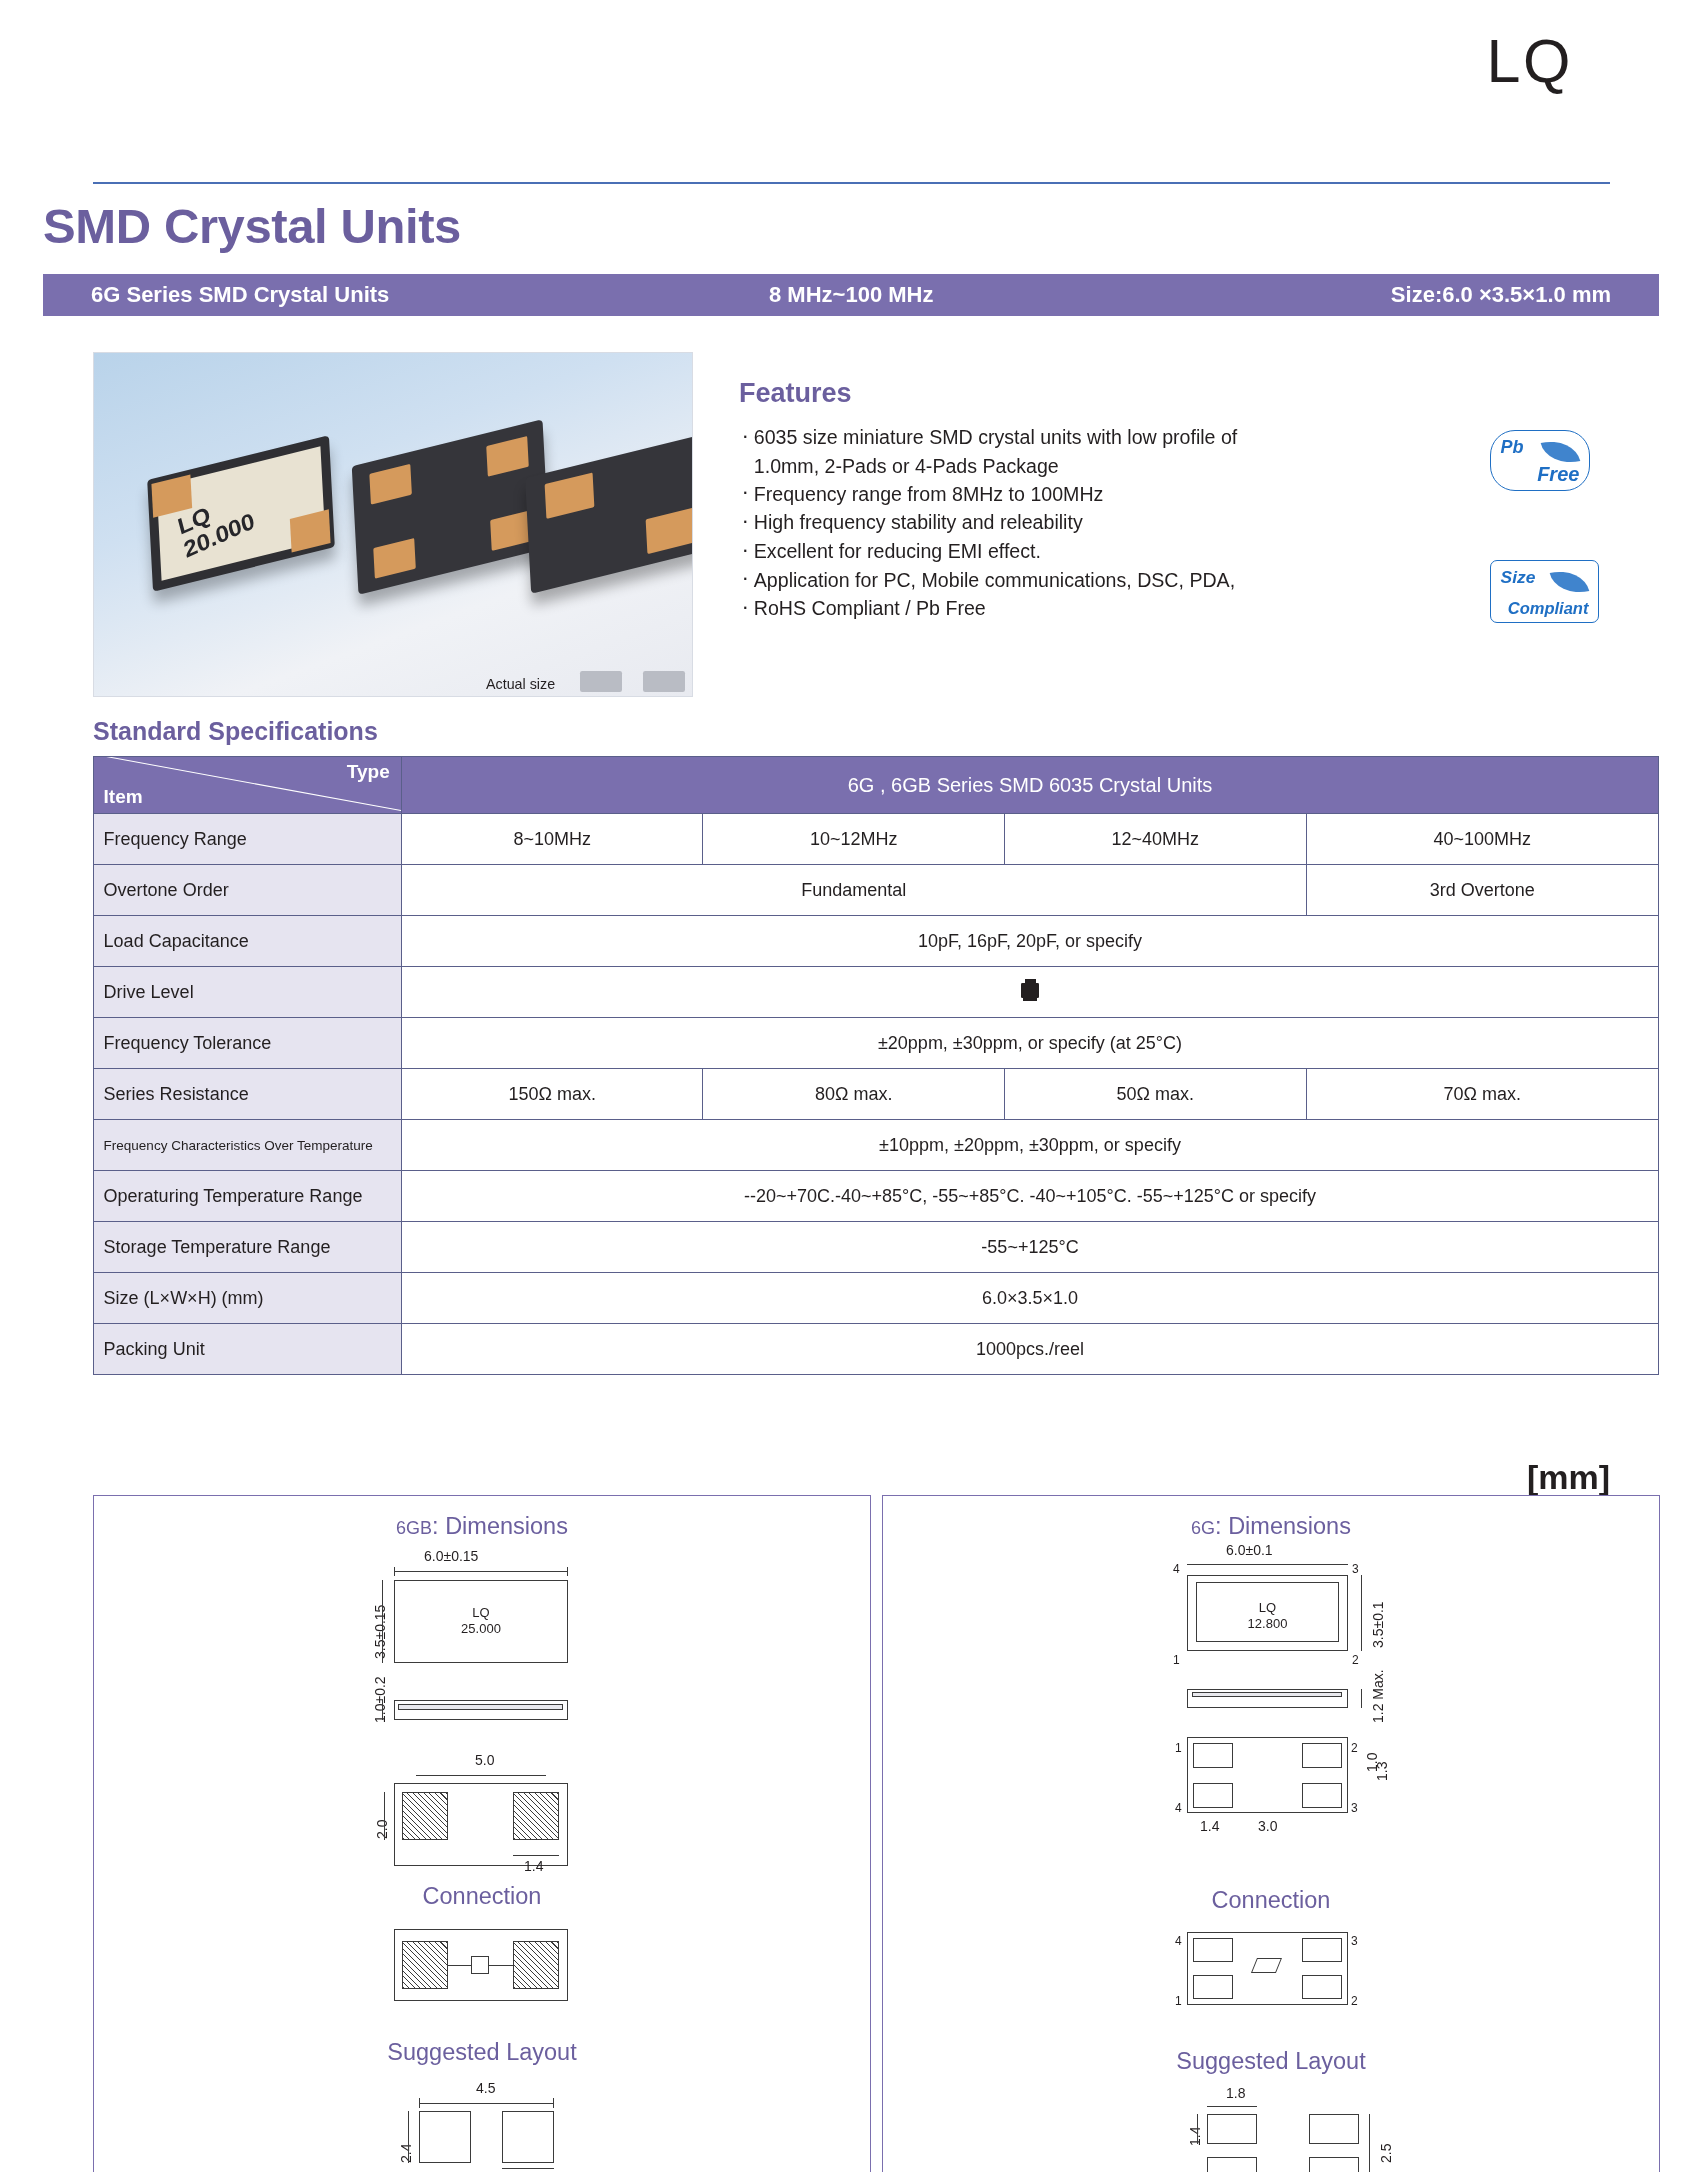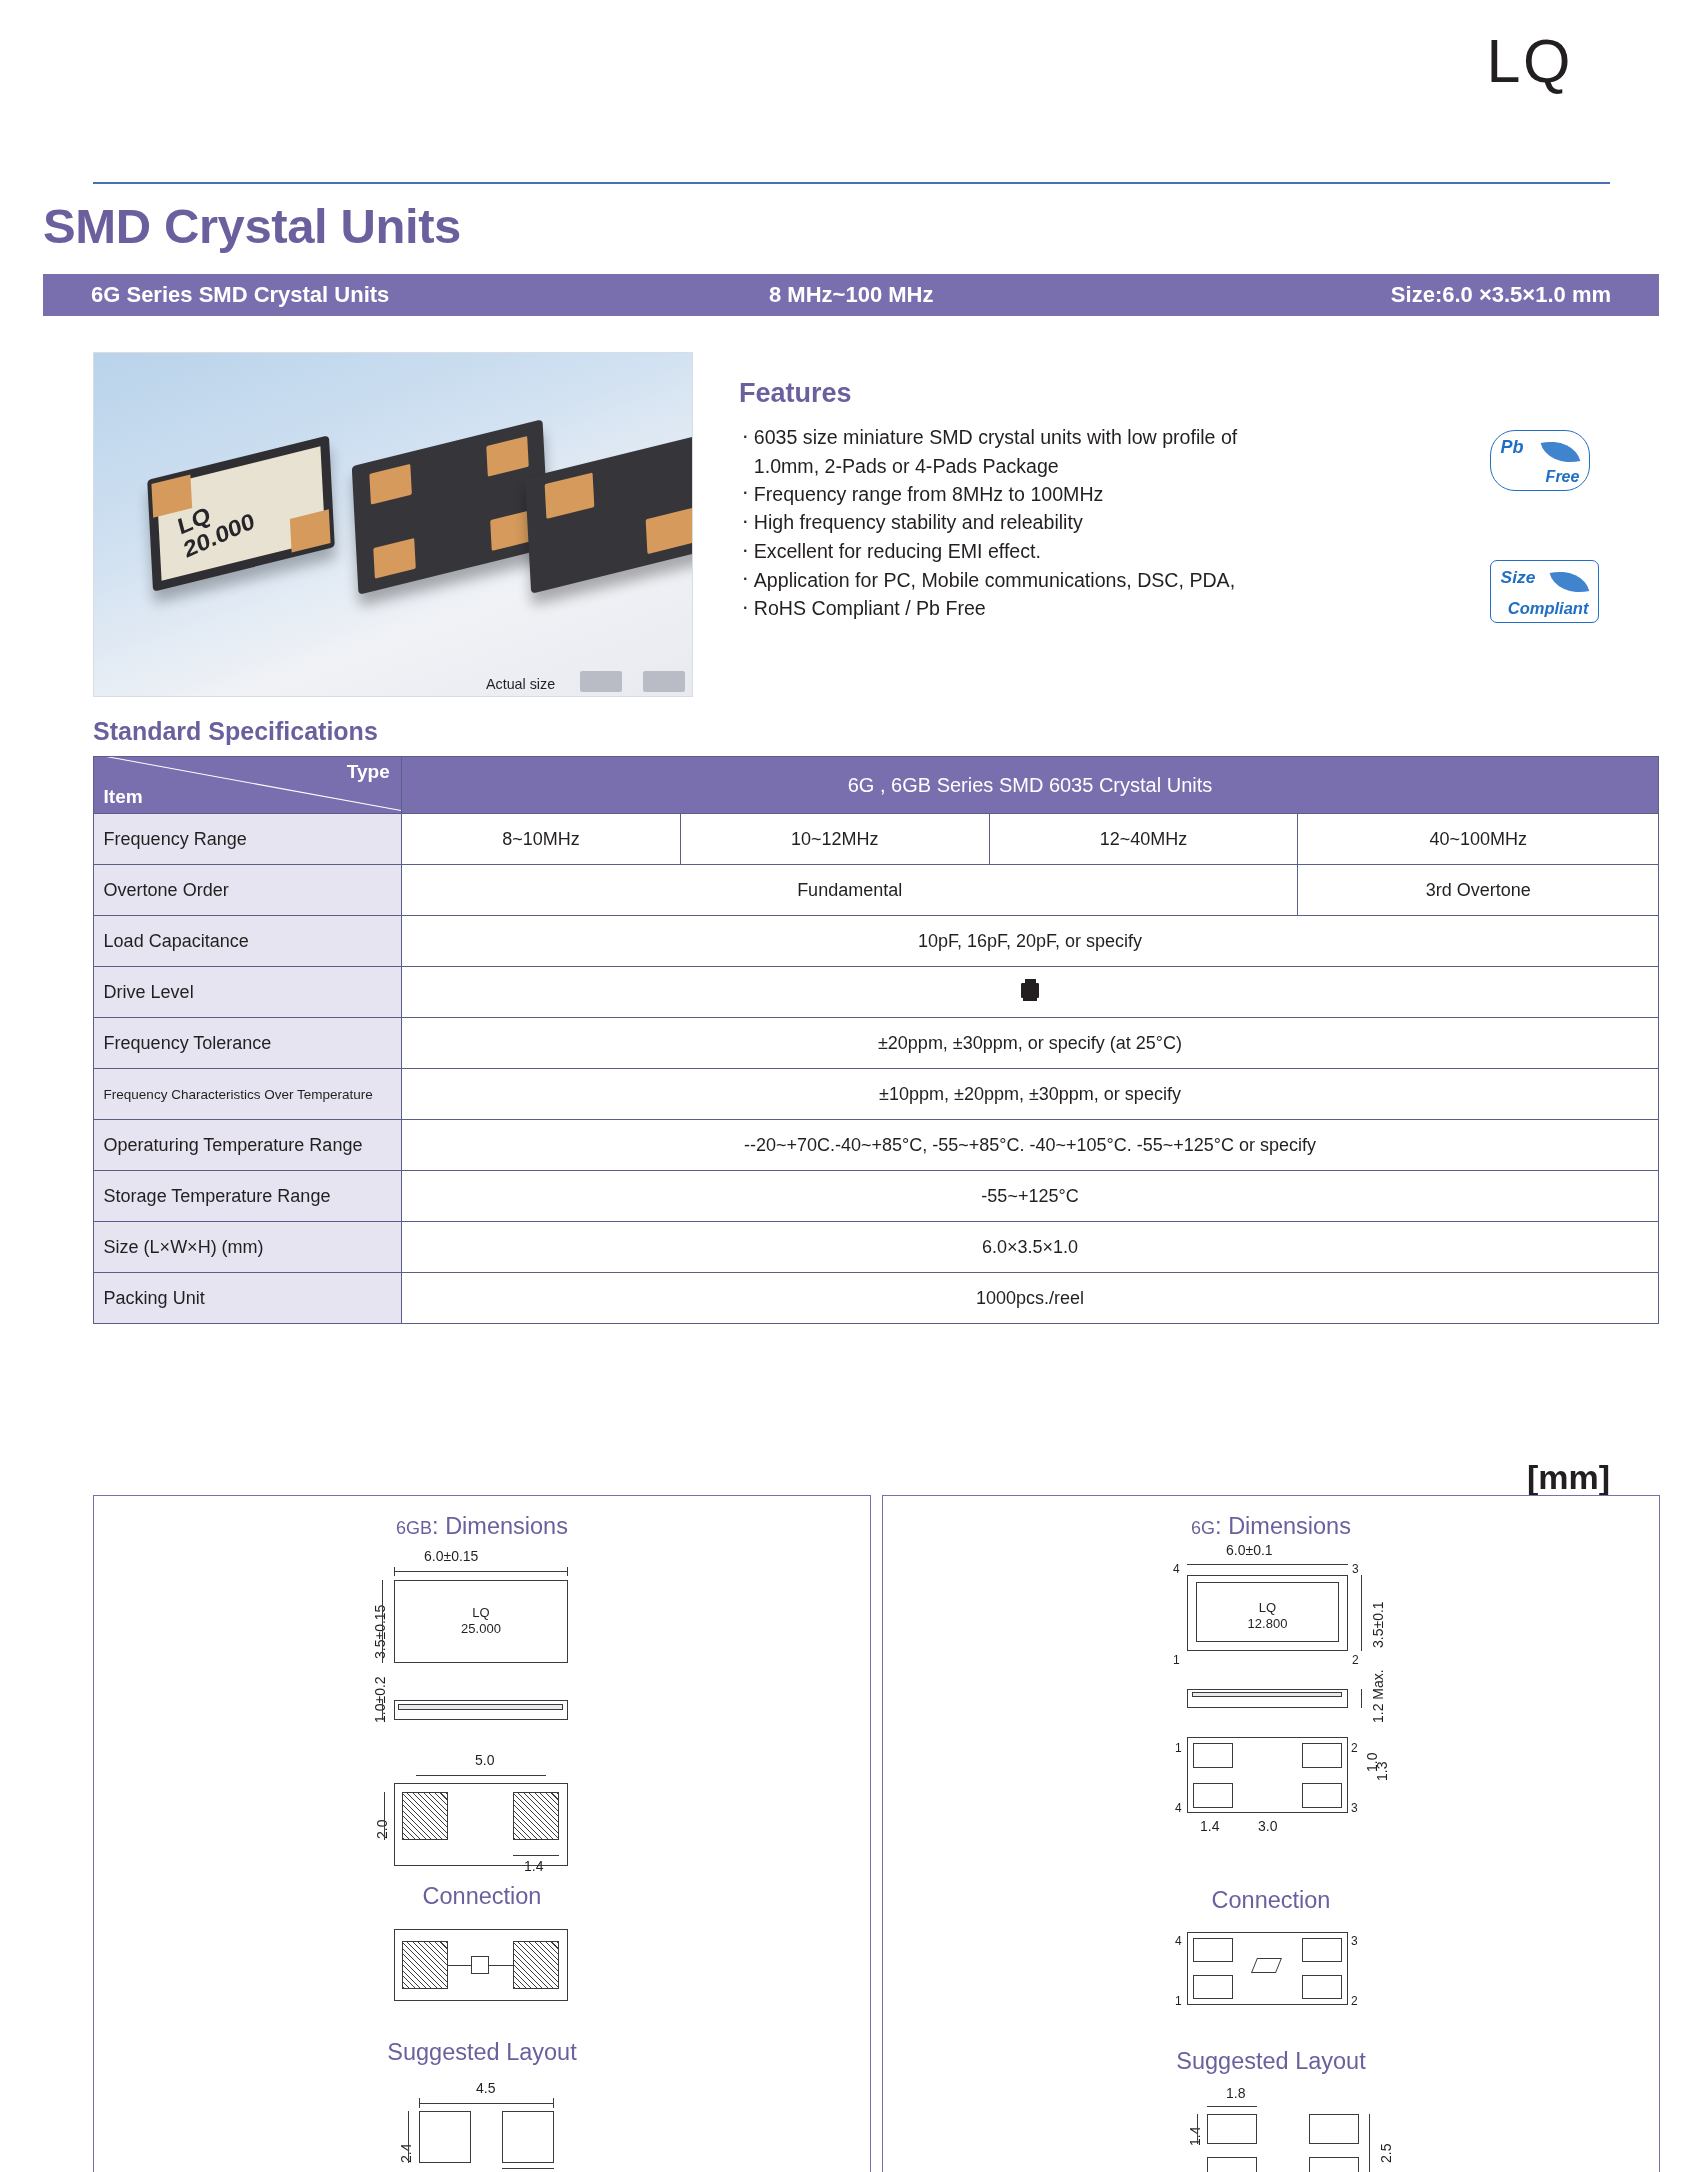--- a/index.html
+++ b/index.html
@@ -124,21 +124,21 @@
   .sub { padding-left: 14.8px; }
 
   
   .badge {
     position: absolute; border: 1.7px solid #1f6fc4; border-radius: 7px;
     background: #ffffff; color: #1f6fc4;
   }
   .badge-pb { left: 1490px; top: 430px; width: 100px; height: 61px; border-radius: 25px; }
   .badge-rohs { left: 1490px; top: 560px; width: 109px; height: 63px; }
   .badge .l1 { position: absolute; left: 9.6px; top: 6px; font-size: 18px; font-style: italic; font-weight: 700; }
-  .badge .l2 { position: absolute; right: 9.6px; bottom: 4.3px; font-size: 16px; font-style: italic; font-weight: 700; }
+  .badge .l2 { position: absolute; right: 9.6px; bottom: 4.3px; font-size: 20px; font-style: italic; font-weight: 700; }
   .badge .leaf {
     position: absolute; right: 11.3px; top: 7.8px; width: 35px; height: 26px;
     background: #1f6fc4;
     border-radius: 0 100% 0 100%;
     transform: rotate(-12deg);
     opacity: .85;
   }
   .badge-rohs .l1 { font-size: 17.4px; }
   .badge-rohs .l2 { font-size: 16.5px; }
 
@@ -340,20 +340,27 @@
   <tr>
     <td class="item">Drive Level</td>
     <td colspan="4"><span class="drive-icon"></span></td>
   </tr>
 
   <tr>
     <td class="item">Frequency Tolerance</td>
     <td colspan="4">±20ppm, ±30ppm, or specify (at 25°C)</td>
   </tr>
 
+  <tr>
+    <td class="item">Series Resistance</td>
+    <td>150Ω max.</td>
+    <td>80Ω max.</td>
+    <td>50Ω max.</td>
+    <td>70Ω max.</td>
+  </tr>
 
   <tr>
     <td class="item small">Frequency Characteristics Over Temperature</td>
     <td colspan="4">±10ppm, ±20ppm, ±30ppm, or specify</td>
   </tr>
 
   <tr>
     <td class="item">Operaturing Temperature Range</td>
     <td colspan="4">--20~+70C.-40~+85°C,  -55~+85°C.  -40~+105°C.  -55~+125°C  or  specify</td>
   </tr>

